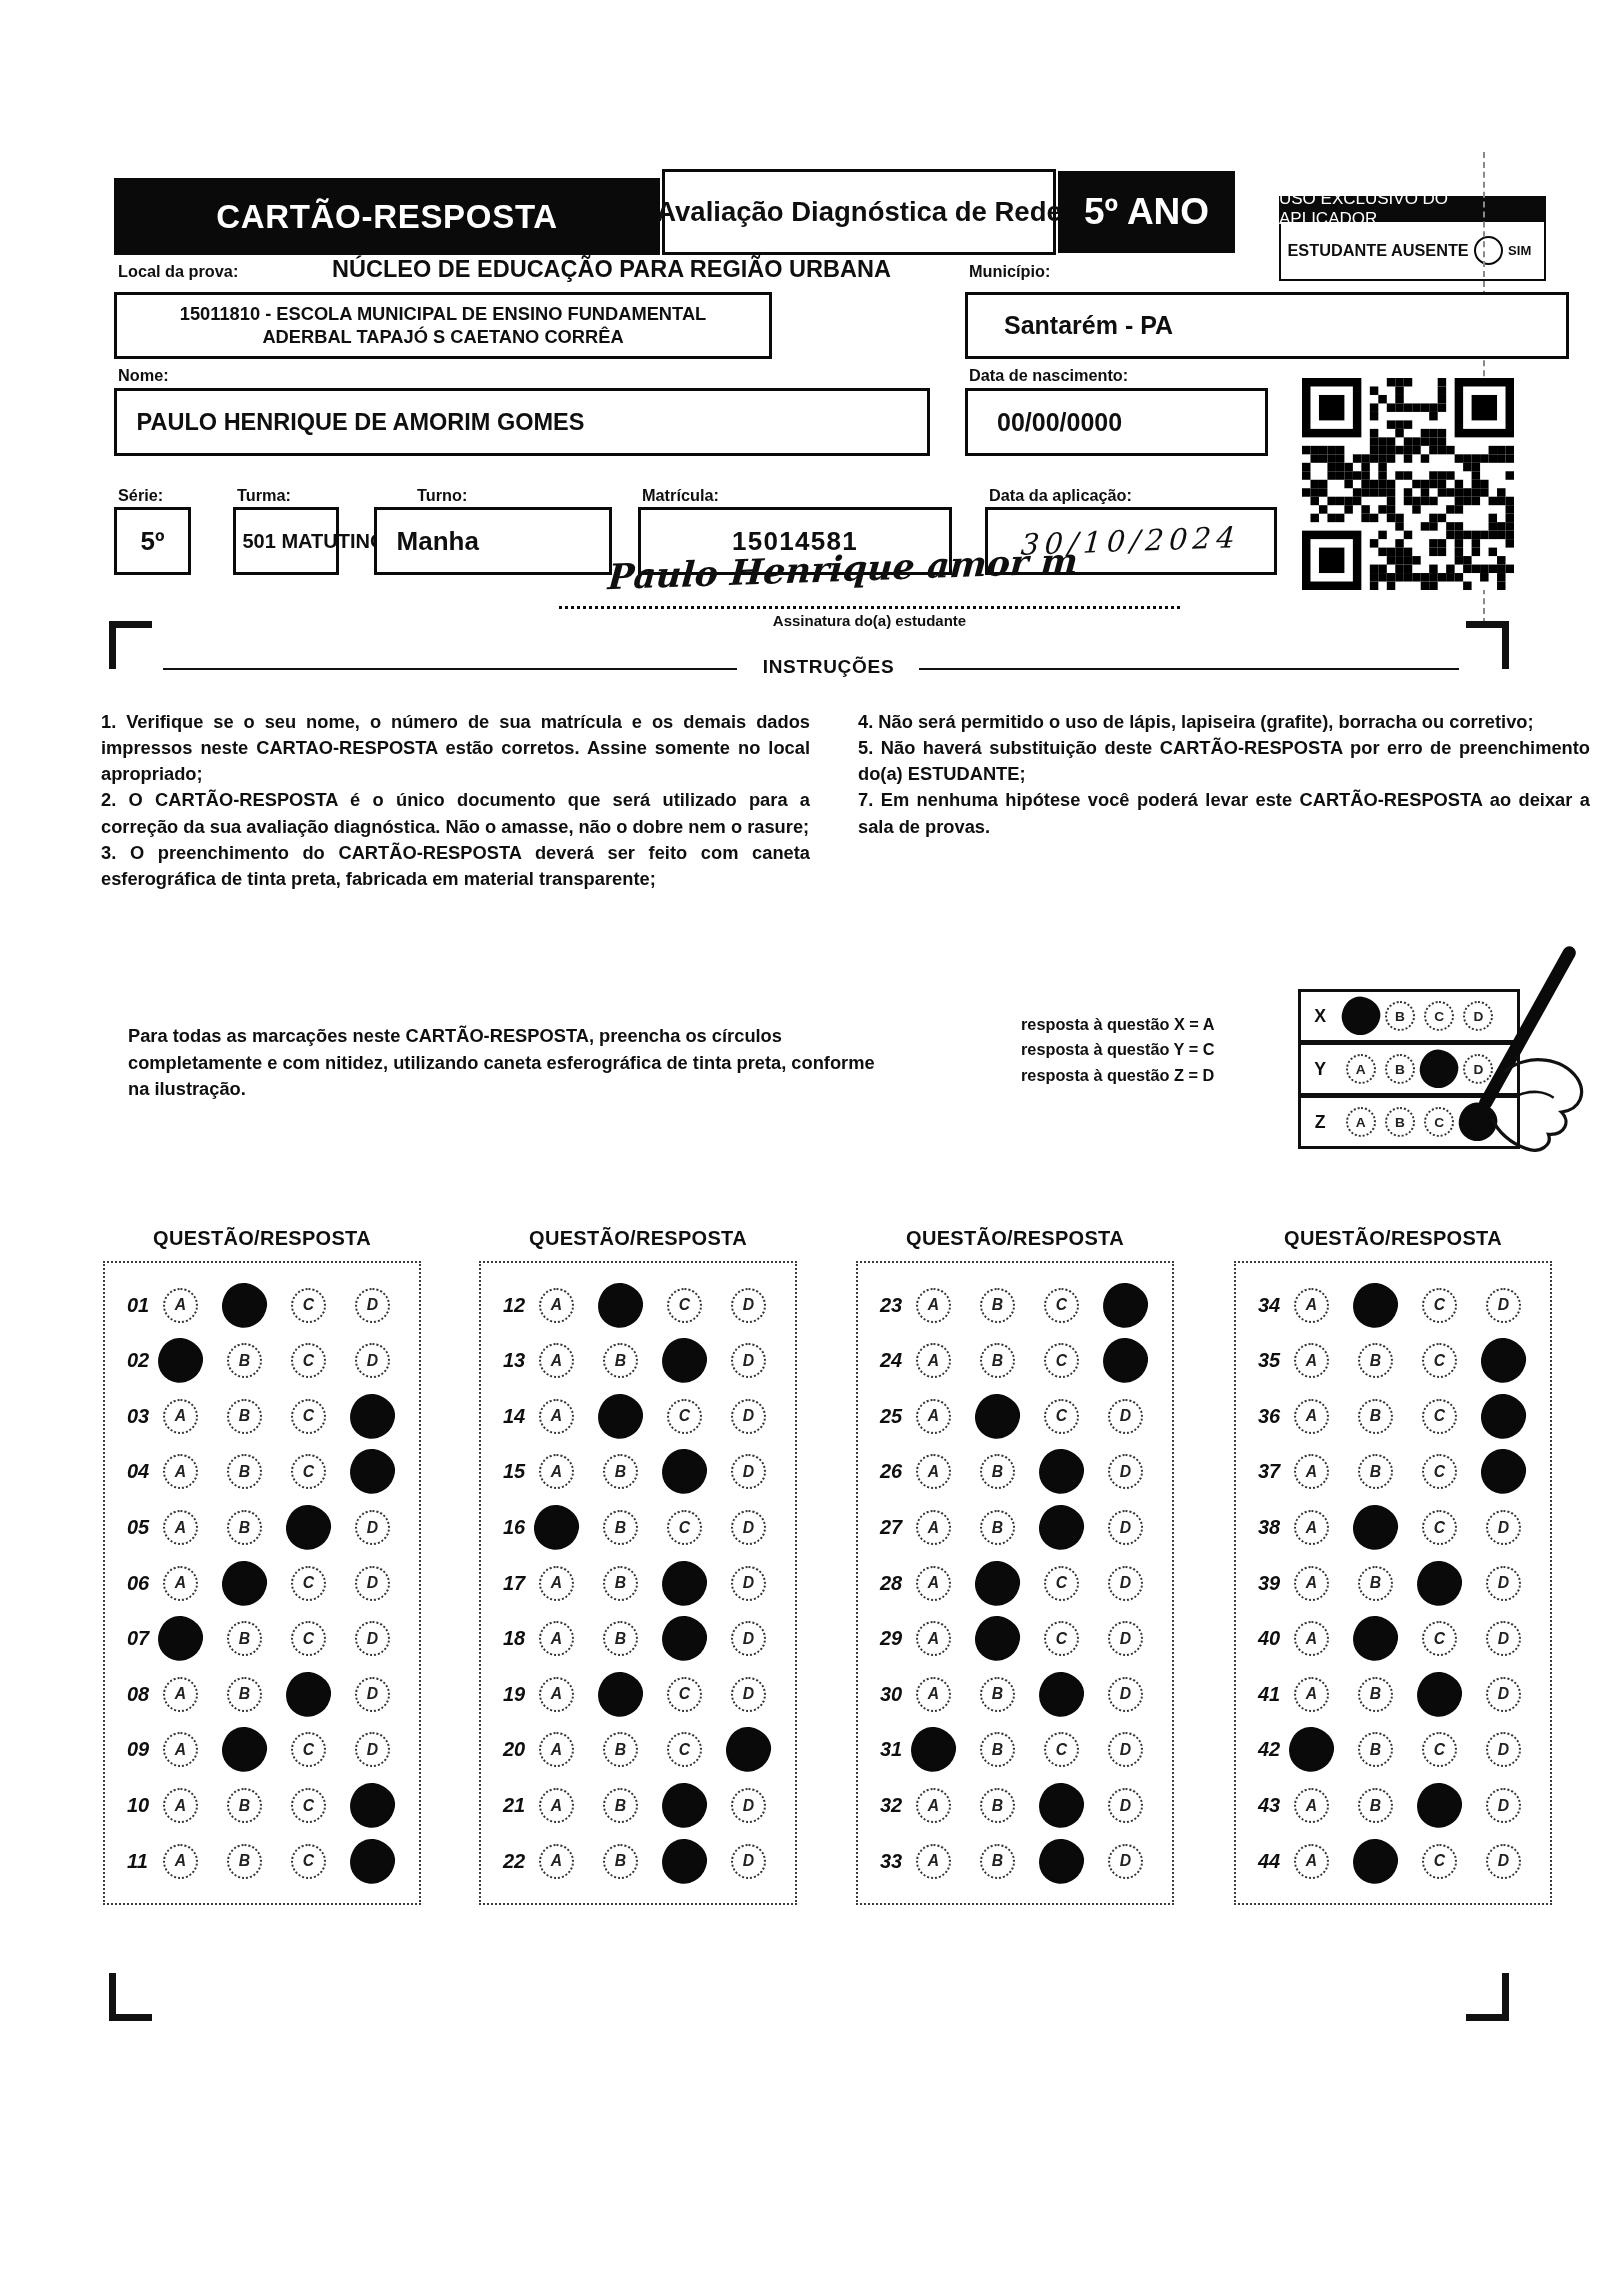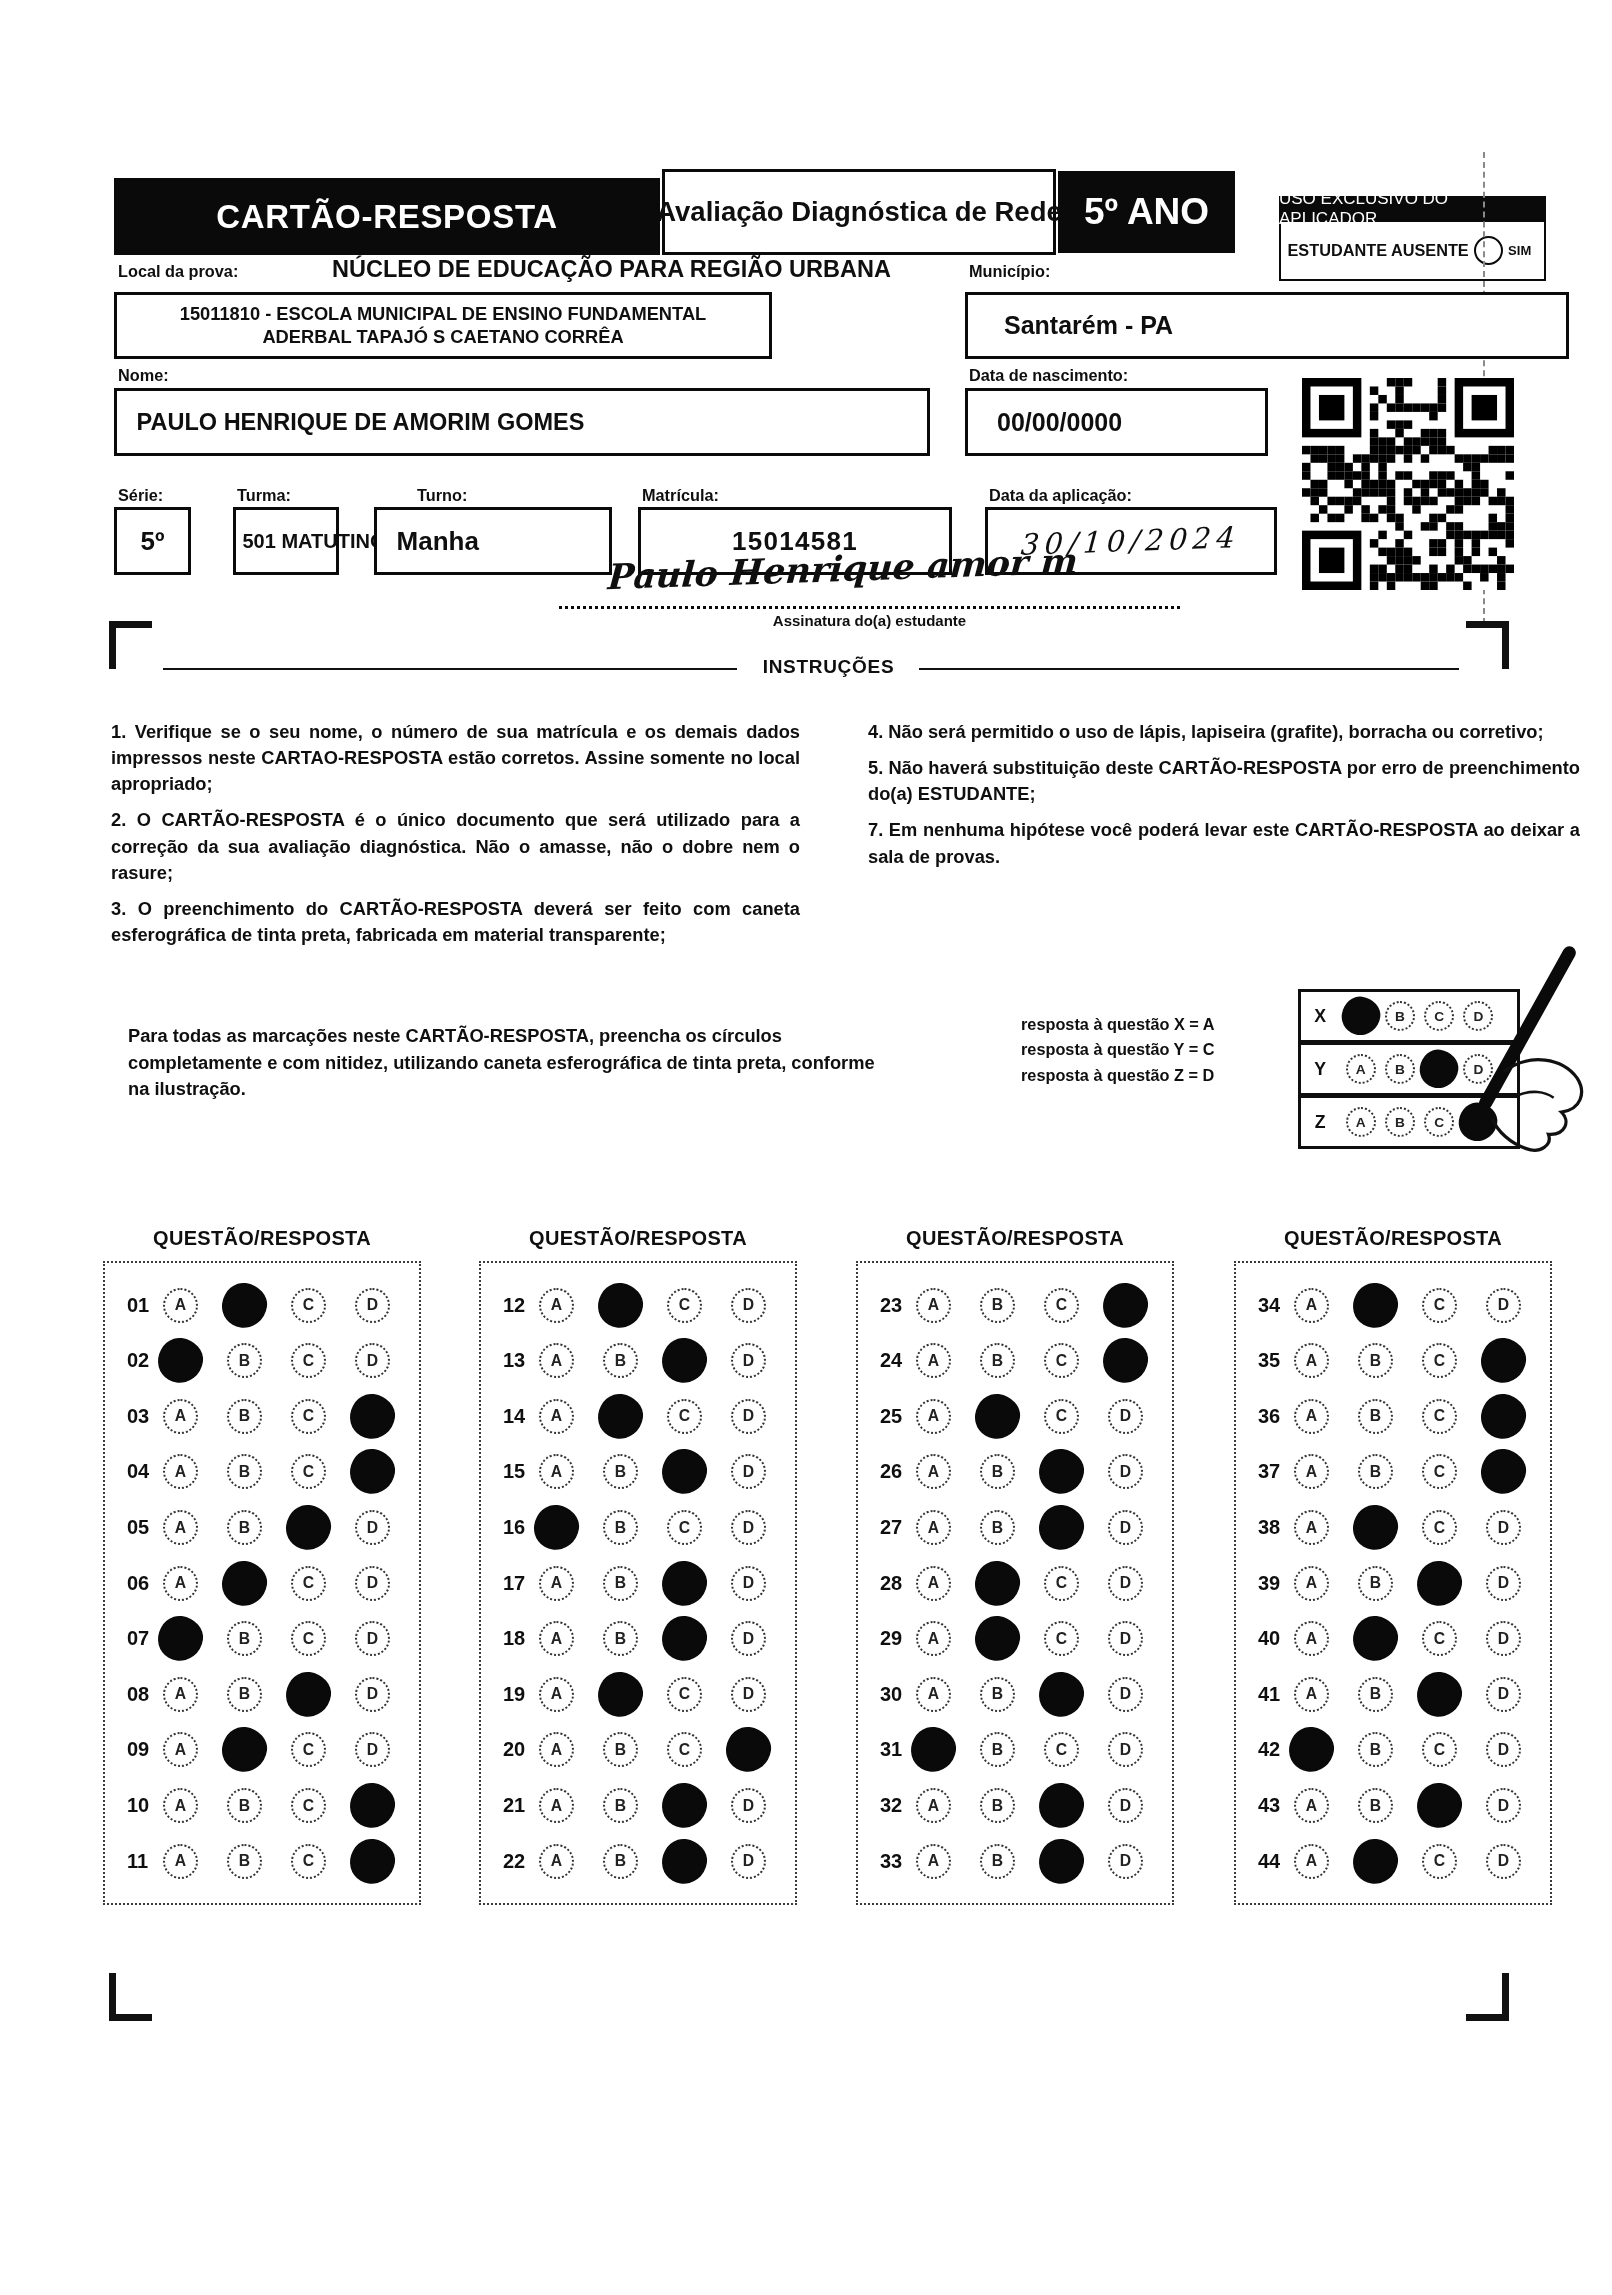--- a/index.html
+++ b/index.html
@@ -51,41 +51,41 @@
   #br-tr{left:1466px;top:621px;border-right:7.2px solid #111;border-top:7.2px solid #111;}
   #br-bl{left:109px;top:1973px;border-left:7.2px solid #111;border-bottom:7.2px solid #111;}
   #br-br{left:1466px;top:1973px;border-right:7.2px solid #111;border-bottom:7.2px solid #111;}
   
   #instr-line-left{left:163px;top:668px;width:574px;border-top:2.6px solid #111;}
   #instr-title{left:737px;top:656px;width:183px;text-align:center;font-size:19px;font-weight:bold;letter-spacing:0.7px;}
   #instr-line-right{left:919px;top:668px;width:540px;border-top:2.6px solid #111;}
   .instr-col{font-size:18.3px;font-weight:bold;line-height:1.43;text-align:justify;}
   #instr-left{left:101px;top:709px;width:709px;}
   #instr-right{left:858px;top:709px;width:732px;}
-  .instr-col p{margin:10px;}
+  .instr-col p{margin:0;}
   #note{left:128px;top:1007px;width:771px;font-size:18.3px;font-weight:bold;line-height:1.45;margin-top:16px;}
   
   #legend{left:1021px;top:1012px;font-size:16.3px;font-weight:bold;line-height:1.55;}
   #legend div{white-space:nowrap;}
   #ex-grid{left:1298px;top:989px;width:216px;border:3.9px solid #0f0f0f;background:#fff;}
   .ex-row{display:flex;align-items:center;height:48px;padding:0 2.6px;}
   .ex-row + .ex-row{border-top:5.9px solid #0f0f0f;}
   .ex-label{width:33px;text-align:center;font-size:17.7px;font-weight:bold;}
   .bubble{width:35px;height:35px;border:2px dotted #333;border-radius:50%;display:flex;align-items:center;justify-content:center;
           font-size:15.7px;font-weight:bold;color:#222;box-sizing:border-box;background:#fff;flex:0 0 auto;}
   .bubble.small{width:30px;height:30px;font-size:13.7px;margin-left:9.2px;}
   .bubble.filled{background:#0a0a0a;border:2px solid #0a0a0a;color:transparent;
                  transform:scale(1.28) rotate(8deg);border-radius:46% 54% 52% 48% / 52% 46% 54% 48%;}
   #pen-illustration{left:1406px;top:941px;width:183px;height:222px;pointer-events:none;}
   
   #answers-region{left:0;top:1227px;width:1613px;height:719px;}
   .qcol{position:absolute;top:0;width:318px;}
   .qhead{text-align:center;font-size:20px;font-weight:bold;letter-spacing:0.3px;height:29px;}
   .qbox{margin-top:5.2px;border:2px dotted #3a3a3a;height:644px;display:flex;flex-direction:column;justify-content:space-evenly;padding:3.9px 0;box-sizing:border-box;}
-  .qrow{display:flex;align-items:center;padding-left:22px;}
+  .qrow{display:flex;align-items:center;padding-left:22px;font-style:italic;}
   .qnum{width:46px;font-size:20px;font-weight:bold;}
   .qrow .bubble{margin-right:29px;}
   
   #artifact-line{left:1483px;top:152px;height:472px;border-left:2px dashed #8a8a8a;}
 </style>
 </head>
 <body>
 
 <div class="page">
 

